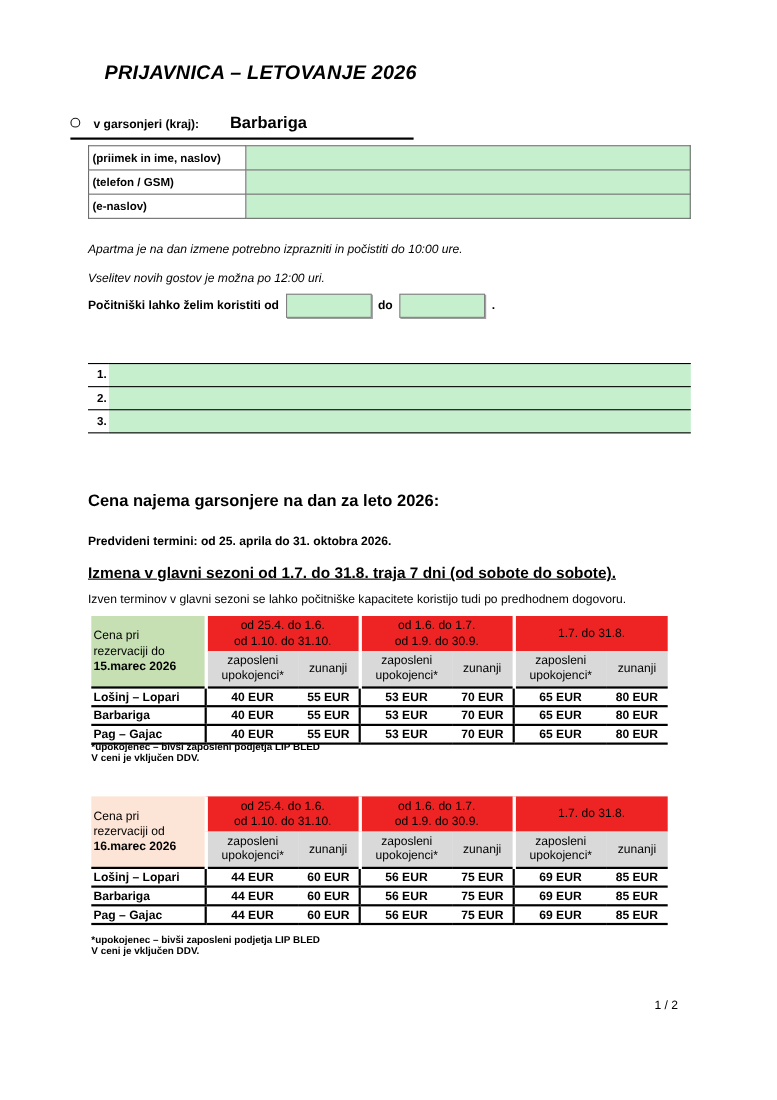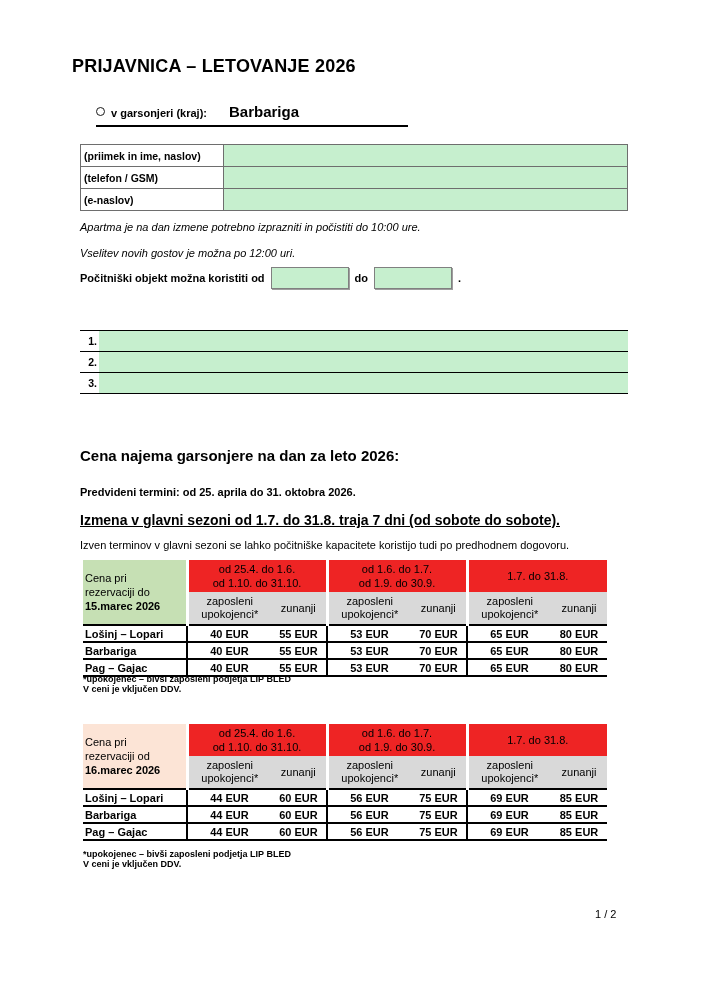--- a/index.html
+++ b/index.html
@@ -67,50 +67,50 @@
   .foot-row { width:524px; display:flex; justify-content:space-between;
     font-size:9px; font-weight:bold; margin-top:2px;flex-direction:column; }
 
   .page-num { font-size:11px; font-weight:normal; }
 </style>
 </head>
 <body>
 
 <div class="page">
 
-  <div class="abs doc-title" style="top:56px; left:72px;">PRIJAVNICA – LETOVANJE 2026</div>
-
-  <div class="abs location-row" style="top:103px; left:96px;">
+  <div class="abs doc-title" style="top:56px; left:95px;font-style:italic;">PRIJAVNICA – LETOVANJE 2026</div>
+
+  <div class="abs location-row" style="top:103px; left:64px;gap:12px;">
     <span class="ring-bullet"></span>
     <span class="location-label">v garsonjeri (kraj):</span>
     <span class="location-value">Barbariga</span>
   </div>
 
-  <table class="contact-table abs" style="top:144px; left:80px;">
+  <table class="contact-table abs" style="top:132px; left:80px;">
     <tbody>
         <tr>
       <td class="lbl">(priimek in ime, naslov)</td>
       <td class="fld"></td>
     </tr>
     <tr>
       <td class="lbl">(telefon / GSM)</td>
       <td class="fld"></td>
     </tr>
     <tr>
       <td class="lbl">(e-naslov)</td>
       <td class="fld"></td>
     </tr>
   </tbody>
     </table>
 
   <div class="abs note" style="top:221px; left:80px;">Apartma je na dan izmene potrebno izprazniti in počistiti do 10:00 ure.</div>
   <div class="abs note" style="top:247px; left:80px;">Vselitev novih gostov je možna po 12:00 uri.</div>
 
   <div class="abs usage-line" style="top:267px; left:80px;">
-    <span>Počitniški objekt možna koristiti od</span>
+    <span>Počitniški lahko želim koristiti od</span>
     <span class="inline-field"></span>
     <span>do</span>
     <span class="inline-field"></span>
     <span>.</span>
   </div>
 
 
   <table class="comp-table abs" style="top:330px; left:80px;">
     <tbody>
         <tr>

